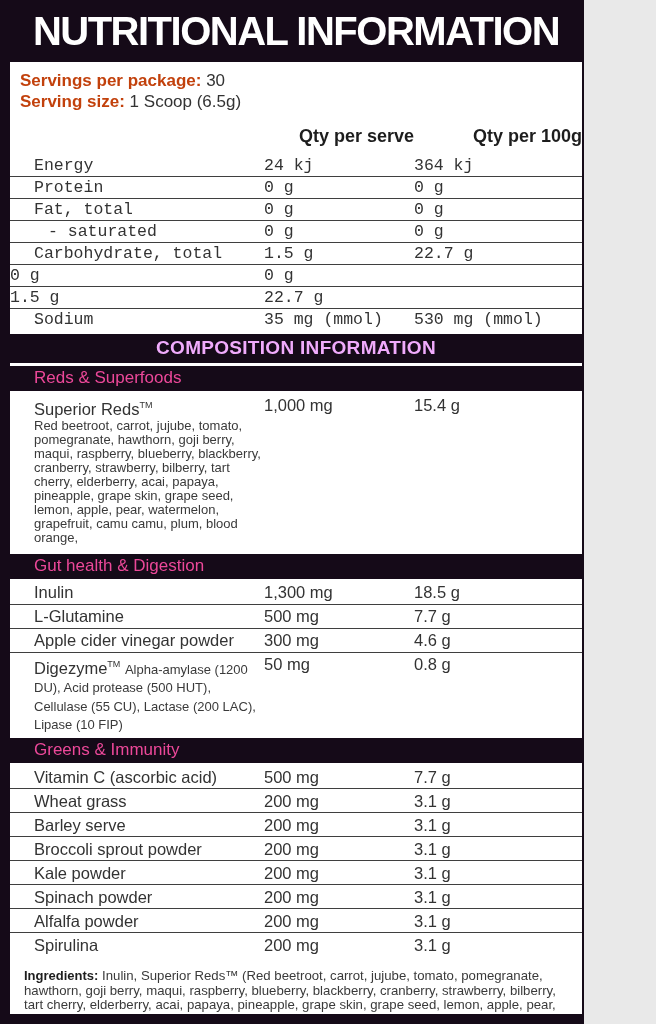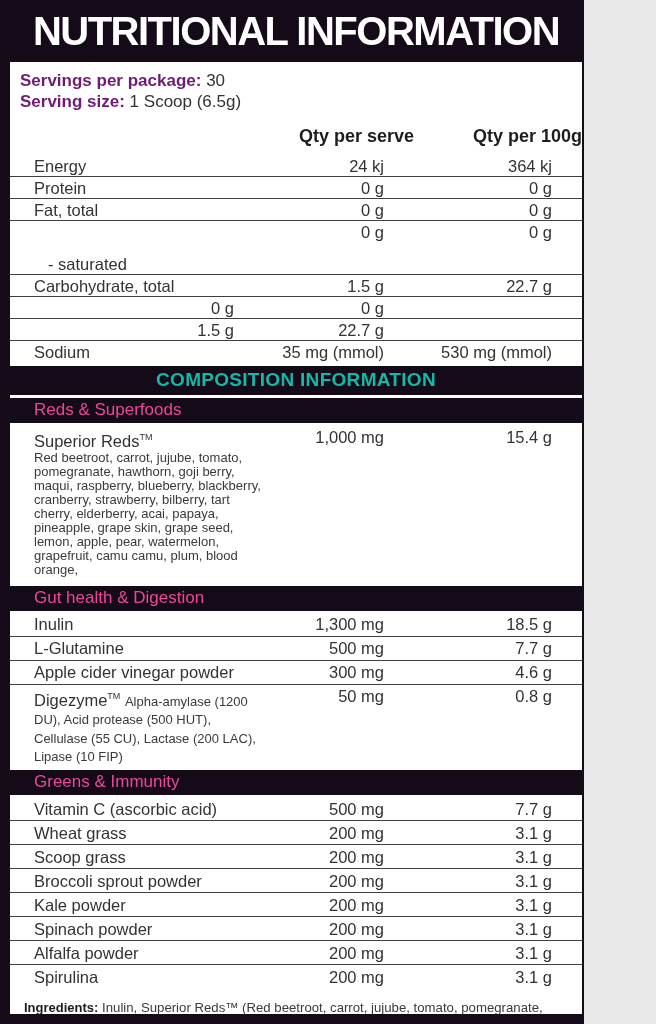--- a/index.html
+++ b/index.html
@@ -25,21 +25,21 @@
 
   .content {
     background:#ffffff; flex:1 1 auto;
     display:flex; flex-direction:column;
     color:#333333;
     overflow:hidden;
   }
 
   
   .meta { padding:8px 10px 2px 10px; font-size:17px; line-height:21px; }
-  .meta b { color:#701a75; }
+  .meta b { color:#c2410c; }
   .meta span.val { font-weight:normal; }
 
   
   .rule-thick { height:5px; background:#150a18; margin:4px 8px 0 8px; }
 
   
   .col-head-row {
     display:grid; grid-template-columns:1fr 150px 168px;
     padding:8px 0 5px 0; font-weight:bold; font-size:18px; color:#1d1d1d;
   }
@@ -47,26 +47,26 @@
 
   
   .trow {
     display:grid; grid-template-columns:1fr 150px 168px;
     align-items:start;
     padding:1.5px 0 1.5px 0;
     font-size:16.5px; line-height:18px;
   }
   .trow + .trow { border-top:1.6px solid #3f3f3f; }
   .trow .tname { padding-left:24px; }
-  .trow .tname.indent { padding-left:38px;margin-top:32px; }
-  .trow .tval { text-align:right; padding-right:30px; }
+  .trow .tname.indent { padding-left:38px; }
+  .trow .tval { text-align:left; padding-right:30px; }
 
   
   .comp-bar {
-    background:#150a18; color:#14b8a6; text-align:center;
+    background:#150a18; color:#f0abfc; text-align:center;
     font-weight:bold; font-size:19px; letter-spacing:0.3px;
     padding:3px 0 4px 0; margin-top:4px;
   }
   .section-bar {
     background:#150a18; color:#ec4899;
     font-size:17px; font-weight:500;
     padding:2px 0 3px 24px; margin-top:3px; margin-bottom:2px;
   }
 
   .sec-rows .trow { padding:2.5px 0; }
@@ -106,21 +106,21 @@
     <div class="rule-thick"></div>
 
     <div class="col-head-row">
       <div></div>
       <div class="ch">Qty per serve</div>
       <div class="ch">Qty per 100g</div>
     </div>
 
     <div class="rule-thick" style="margin-top:0;"></div>
 
-    <div class="nut-rows" style="margin-top:3px;">
+    <div class="nut-rows" style="margin-top:3px;font-family:Liberation Mono, monospace;">
       <div class="trow">
         <div class="tname">Energy</div>
         <div class="tval">24 kj</div>
         <div class="tval">364 kj</div>
       </div>
       <div class="trow">
         <div class="tname">Protein</div>
         <div class="tval">0 g</div>
         <div class="tval">0 g</div>
       </div>
@@ -201,21 +201,21 @@
         <div class="tname">Vitamin C (ascorbic acid)</div>
         <div class="tval">500 mg</div>
         <div class="tval">7.7 g</div>
       </div>
       <div class="trow">
         <div class="tname">Wheat grass</div>
         <div class="tval">200 mg</div>
         <div class="tval">3.1 g</div>
       </div>
       <div class="trow">
-        <div class="tname">Scoop grass</div>
+        <div class="tname">Barley serve</div>
         <div class="tval">200 mg</div>
         <div class="tval">3.1 g</div>
       </div>
       <div class="trow">
         <div class="tname">Broccoli sprout powder</div>
         <div class="tval">200 mg</div>
         <div class="tval">3.1 g</div>
       </div>
       <div class="trow">
         <div class="tname">Kale powder</div>

